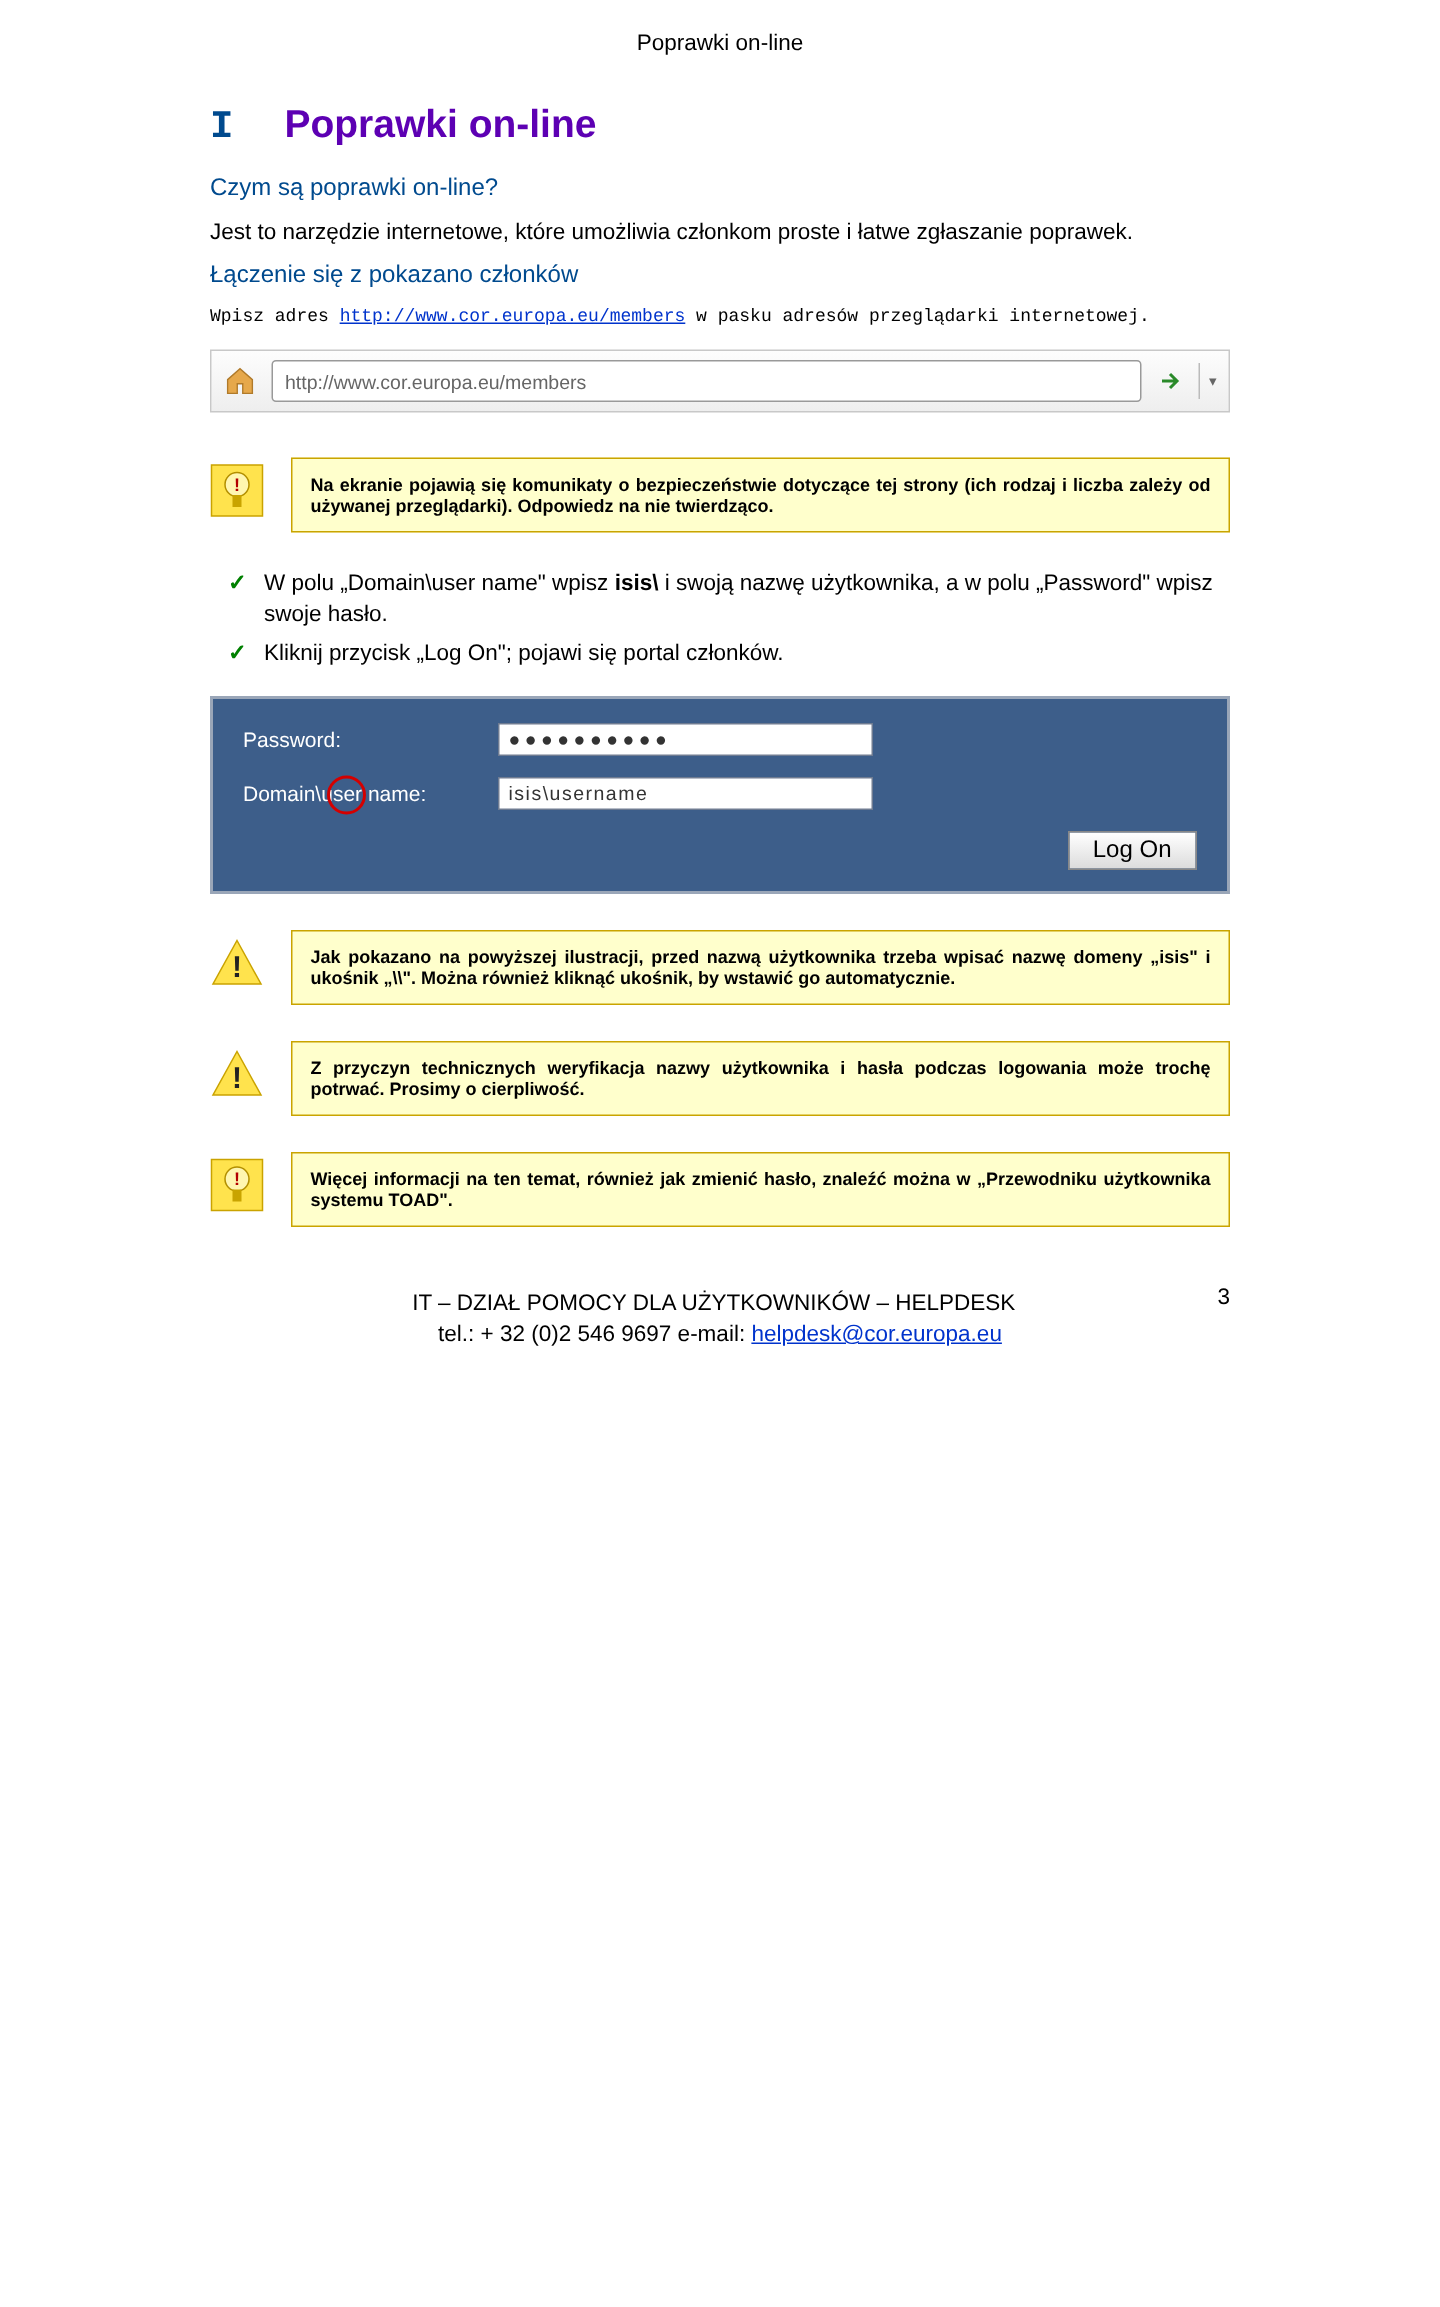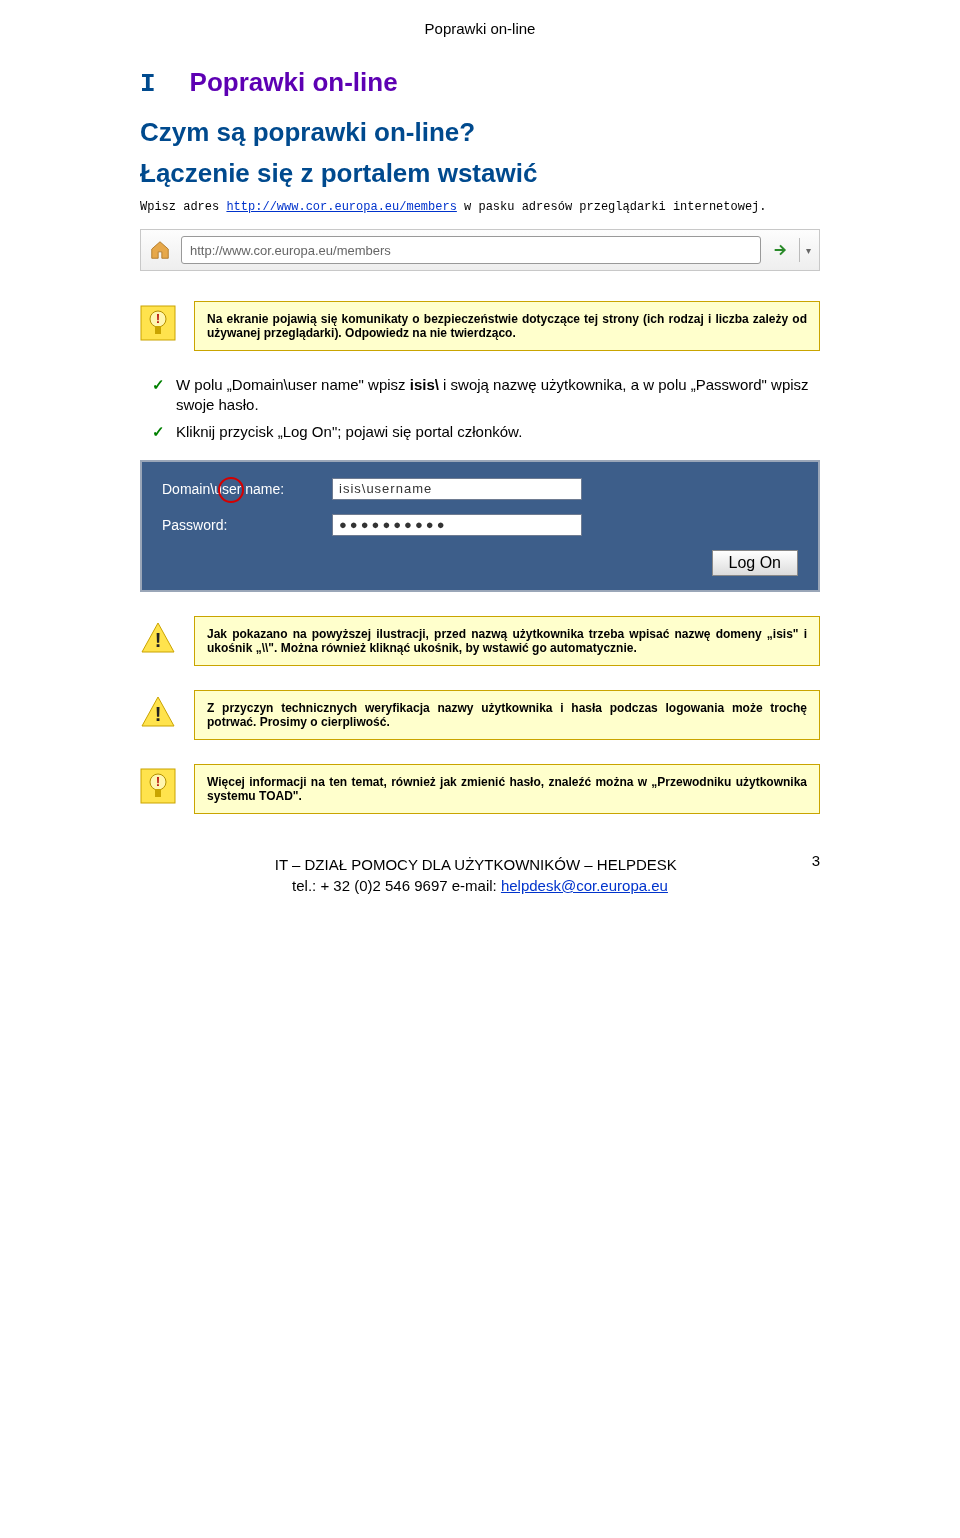--- a/index.html
+++ b/index.html
@@ -22,22 +22,22 @@
   }
   .main-title {
     font-size: 26px;
     font-weight: bold;
     margin: 14px 0 18px 0;
   }
   .main-title .num { color: #004a8e; margin-right: 34px; font-family: "Courier New", monospace; font-size: 26px; }
   .main-title .txt { color: #5d00b3; }
   .section-h {
     color: #004a8e;
-    font-size: 26px;
-    font-weight: bold;
+    font-size: 16px;
+    font-weight: normal;
     margin: 10px 0 10px 0;
   }
   p { margin: 10px 0; line-height: 1.35; }
   .mono { font-family: "Courier New", monospace; font-size: 12px; }
   a.link { color: #0033cc; text-decoration: underline; }
   .justify { text-align: justify; }
 
   .addrbar {
     display: flex;
     align-items: center;
@@ -160,22 +160,23 @@
 
 <div class="page">
 
   <div class="top-header">Poprawki on-line</div>
 
   <div class="main-title" style="text-align:left">
     <span class="num">I</span><span class="txt">Poprawki on-line</span>
   </div>
 
   <div class="section-h">Czym są poprawki on-line?</div>
-
-  <div class="section-h">Łączenie się z portalem wstawić</div>
+  <p>Jest to narzędzie internetowe, które umożliwia członkom proste i łatwe zgłaszanie poprawek.</p>
+
+  <div class="section-h">Łączenie się z pokazano członków</div>
   <p class="mono justify">
     <span>Wpisz adres </span><a class="link">http://www.cor.europa.eu/members</a><span> w pasku adresów przeglądarki internetowej.</span>
   </p>
 
   <div class="addrbar">
     <span class="home">
       <svg viewBox="0 0 24 24" width="22" height="22">
           <path fill="#e6a84b" stroke="#b07a2a" stroke-width="1" d="M3 11 L12 3 L21 11 L21 21 L14 21 L14 14 L10 14 L10 21 L3 21 Z"></path>
         </svg>
     </span>
@@ -205,30 +206,30 @@
 
   <ul class="check-list">
     <li>
       <span>W polu „Domain\user name" wpisz </span><strong>isis\</strong><span> i swoją nazwę użytkownika, a w polu „Password" wpisz swoje hasło.</span>
     </li>
     <li>Kliknij przycisk „Log On"; pojawi się portal członków.</li>
   </ul>
 
   <div class="login-panel">
     <div class="login-row">
+      <div class="login-label">Password:</div>
+      <div class="login-input login-dots">●●●●●●●●●●</div>
+    </div>
+    <div class="login-row">
       <div class="login-label">
         <span>Domain\user name:</span>
         <span class="slash-marker"></span>
       </div>
       <div class="login-input">isis\username</div>
     </div>
-    <div class="login-row">
-      <div class="login-label">Password:</div>
-      <div class="login-input login-dots">●●●●●●●●●●</div>
-    </div>
     <div class="login-btn-row">
       <span class="login-btn">Log On</span>
     </div>
   </div>
 
   <div class="note-row">
     <span class="note-icon">
       <svg viewBox="0 0 36 36" width="36" height="36">
         <polygon points="18,3 34,32 2,32" fill="#ffe34d" stroke="#caa300" stroke-width="1"></polygon>
         <text x="18" y="27" text-anchor="middle" font-size="20" font-weight="bold" fill="#222">!</text>

